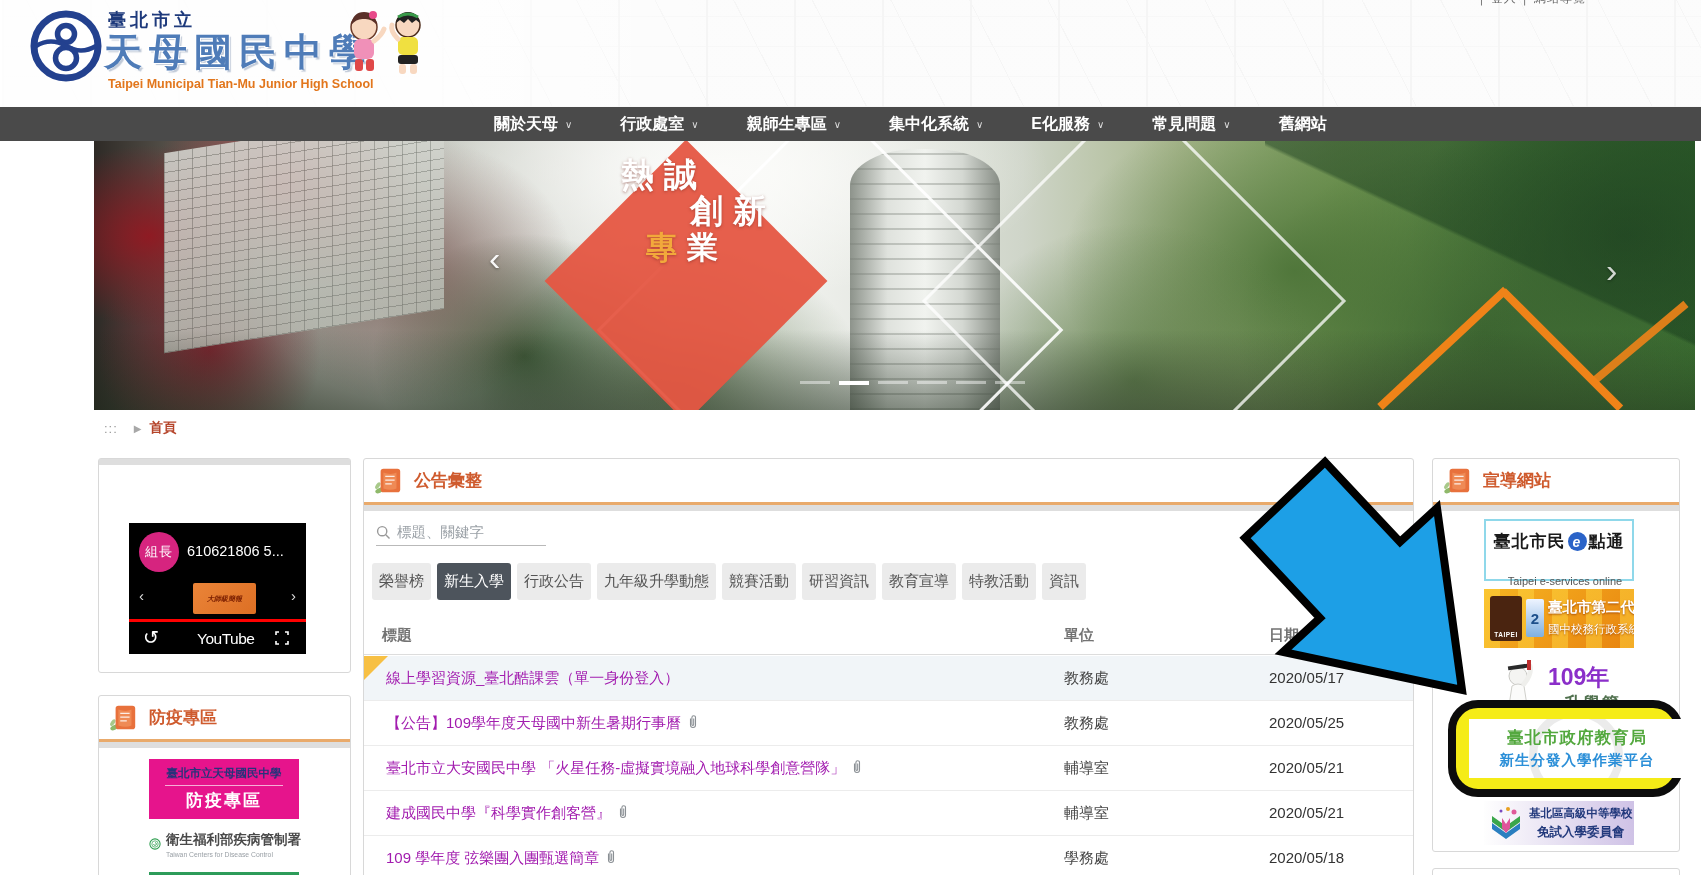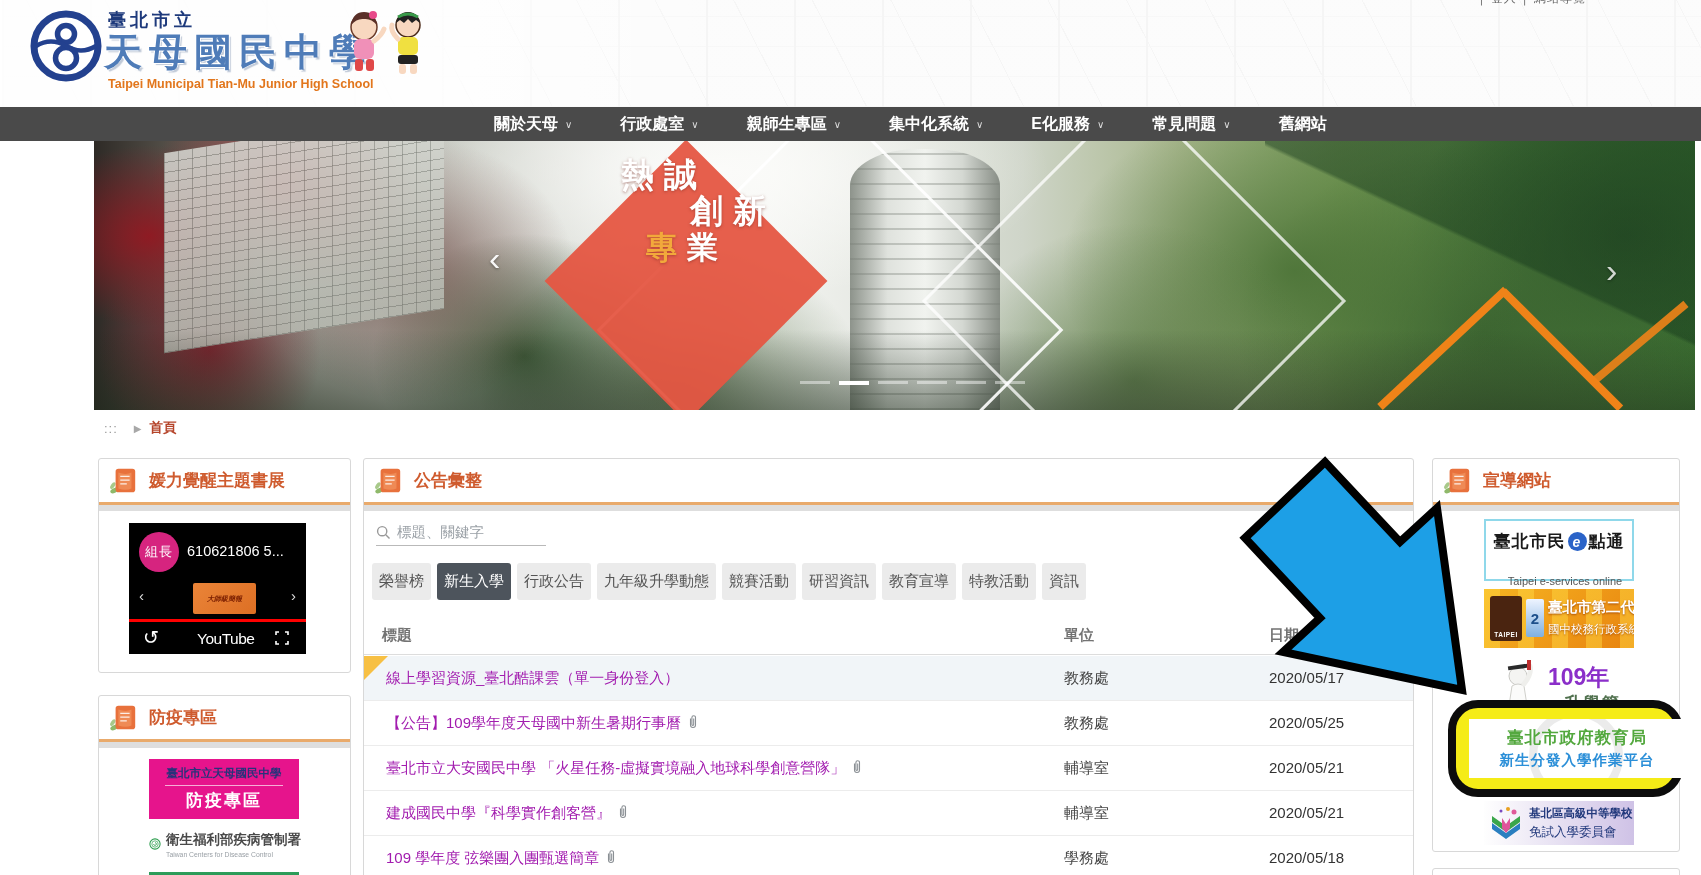--- a/index.html
+++ b/index.html
@@ -164,21 +164,21 @@
 .ba-text { position:absolute; left:64px; top:9px; }
 .ba-l1 { font-size:14.5px; font-weight:bold; color:#fff; text-shadow:0 1px 2px rgba(150,60,0,.85); white-space:nowrap; }
 .ba-l2 { font-size:11.5px; color:#fff; font-family:"Liberation Serif","DejaVu Serif",serif; text-shadow:0 1px 2px rgba(150,60,0,.85); margin-top:5px; white-space:nowrap; }
 .b-guide { top:197px; height:92px; background:#fff; }
 .bg-109 { position:absolute; left:64px; top:6px; font-size:23px; font-weight:bold; color:#8b2fc9; }
 .bg-sub { position:absolute; left:80px; top:36px; font-size:17px; font-weight:bold; color:#50714e; letter-spacing:2px; }
 .b-committee { top:342px; height:44px; background:linear-gradient(90deg,#fefefe,#cfc2e6); display:flex; align-items:center; }
 .bc-logo { flex:0 0 auto; margin-left:4px; }
 .bc-text { margin-left:5px; }
 .bc-l1 { font-size:11.5px; font-weight:bold; color:#22397c; white-space:nowrap; }
-.bc-l2 { font-size:12.5px; font-weight:normal; color:#22397c; margin-top:3px; }
+.bc-l2 { font-size:12.5px; font-weight:bold; color:#22397c; margin-top:3px; text-align:center; }
 
 
 .highlight { position:absolute; left:1448px; top:700px; width:235px; height:97px; border-radius:30px;
   background:#f5ec17; border:8px solid #0c0c0c; z-index:30; }
 .hl-inner { position:absolute; left:13px; top:11px; width:216px; height:59px; background:#fff; overflow:hidden;
   display:flex; flex-direction:column; align-items:center; justify-content:center; cursor:pointer; }
 .hl-inner::before { content:""; position:absolute; left:60px; top:-10px; width:78px; height:78px; border-radius:50%;
   border:8px solid rgba(120,120,120,.15); }
 .hl-l1 { position:relative; font-size:16.5px; font-weight:bold; color:#53a83e; letter-spacing:1px; }
 .hl-l2 { position:relative; font-size:14.5px; font-weight:bold; color:#2b8fd8; margin-top:2px; letter-spacing:1px; }
@@ -290,30 +290,20 @@
     </div>
   </div>
 
   <div class="breadcrumb">
     <span class="bc-marker">:::</span>
     <span class="bc-arrow">▶</span>
     <span class="bc-home">首頁</span>
   </div>
 
   <div class="box" id="widget-bookfair">
-    <div class="box-head">
-      <svg class="book-icon" viewBox="0 0 32 30">
-        <ellipse cx="6" cy="25" rx="5" ry="2.5" fill="#8fb96a" transform="rotate(-25 6 25)"></ellipse>
-        <ellipse cx="4" cy="20" rx="4" ry="2" fill="#a8c98a" transform="rotate(-55 4 20)"></ellipse>
-        <rect x="7" y="2" width="21" height="25" rx="3" fill="#e8713c"></rect>
-        <path d="M10 6 q8 3 14 0 v17 q-6 3 -14 0z" fill="#ef8a55"></path>
-        <path d="M12 10 h10 M12 14 h10 M12 18 h7" stroke="#fff" stroke-width="1.4" opacity=".85"></path>
-      </svg>
-      <span class="box-title">媛力覺醒主題書展</span>
-    </div>
     <div class="box-strip"></div>
     <div class="yt">
       <div class="yt-avatar">組長</div>
       <div class="yt-title">610621806 5...</div>
       <div class="yt-thumb">大師級簡報</div>
       <div class="yt-prev">‹</div>
       <div class="yt-next">›</div>
       <div class="yt-bar"></div>
       <div class="yt-replay">↺</div>
       <div class="yt-brand">YouTube</div>

